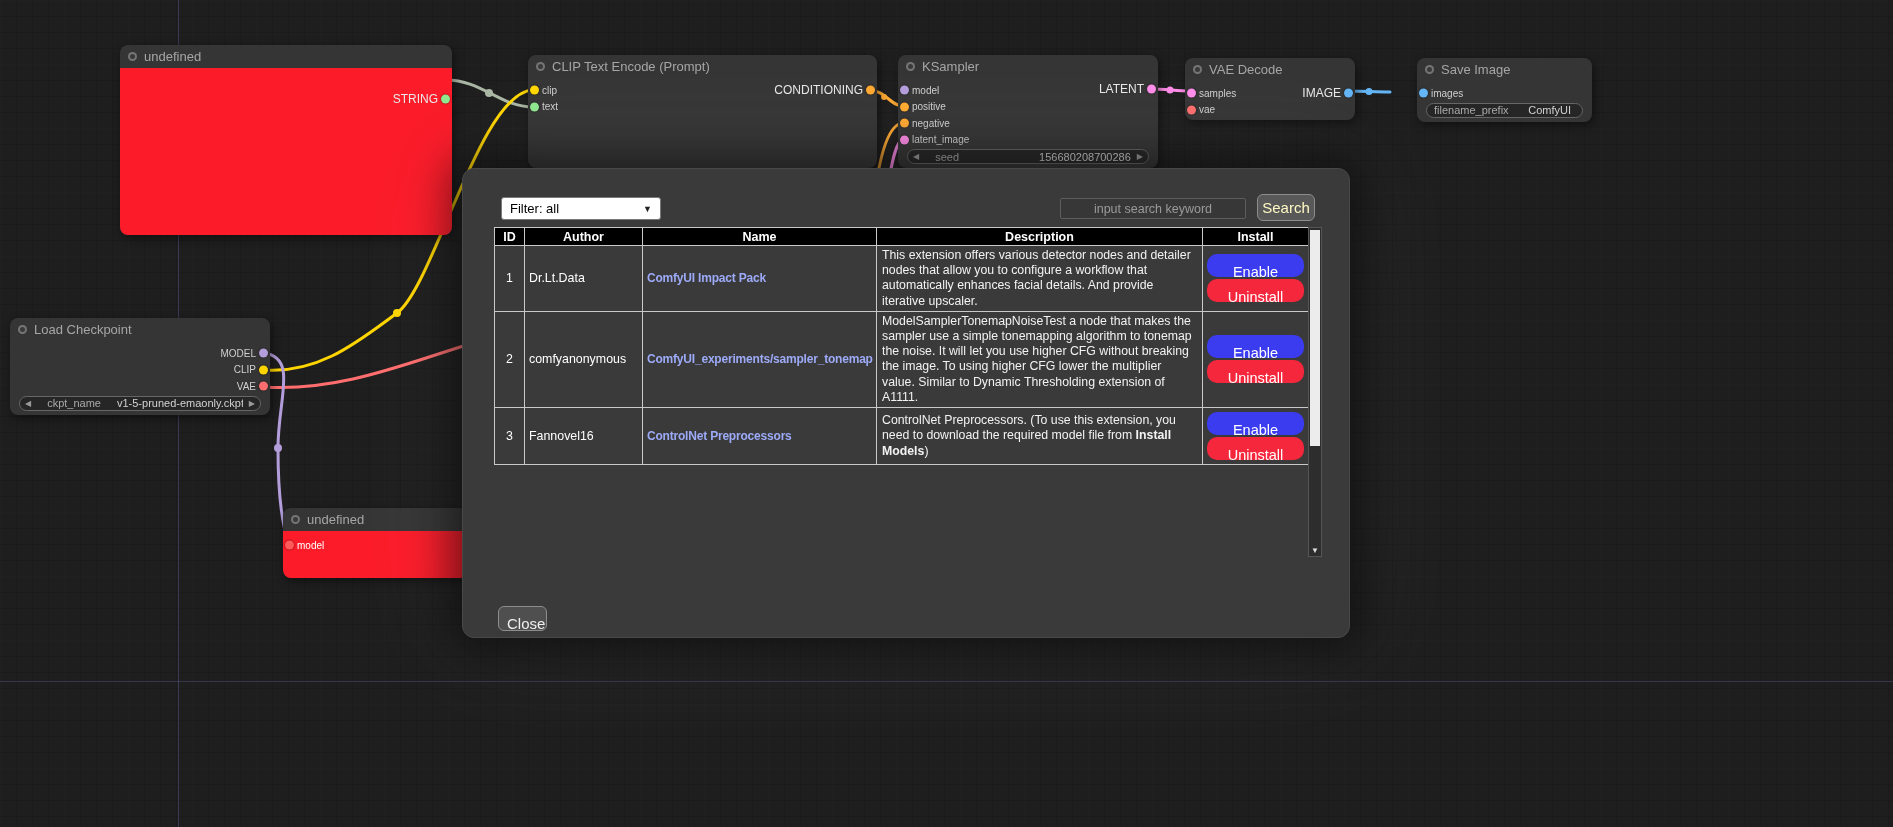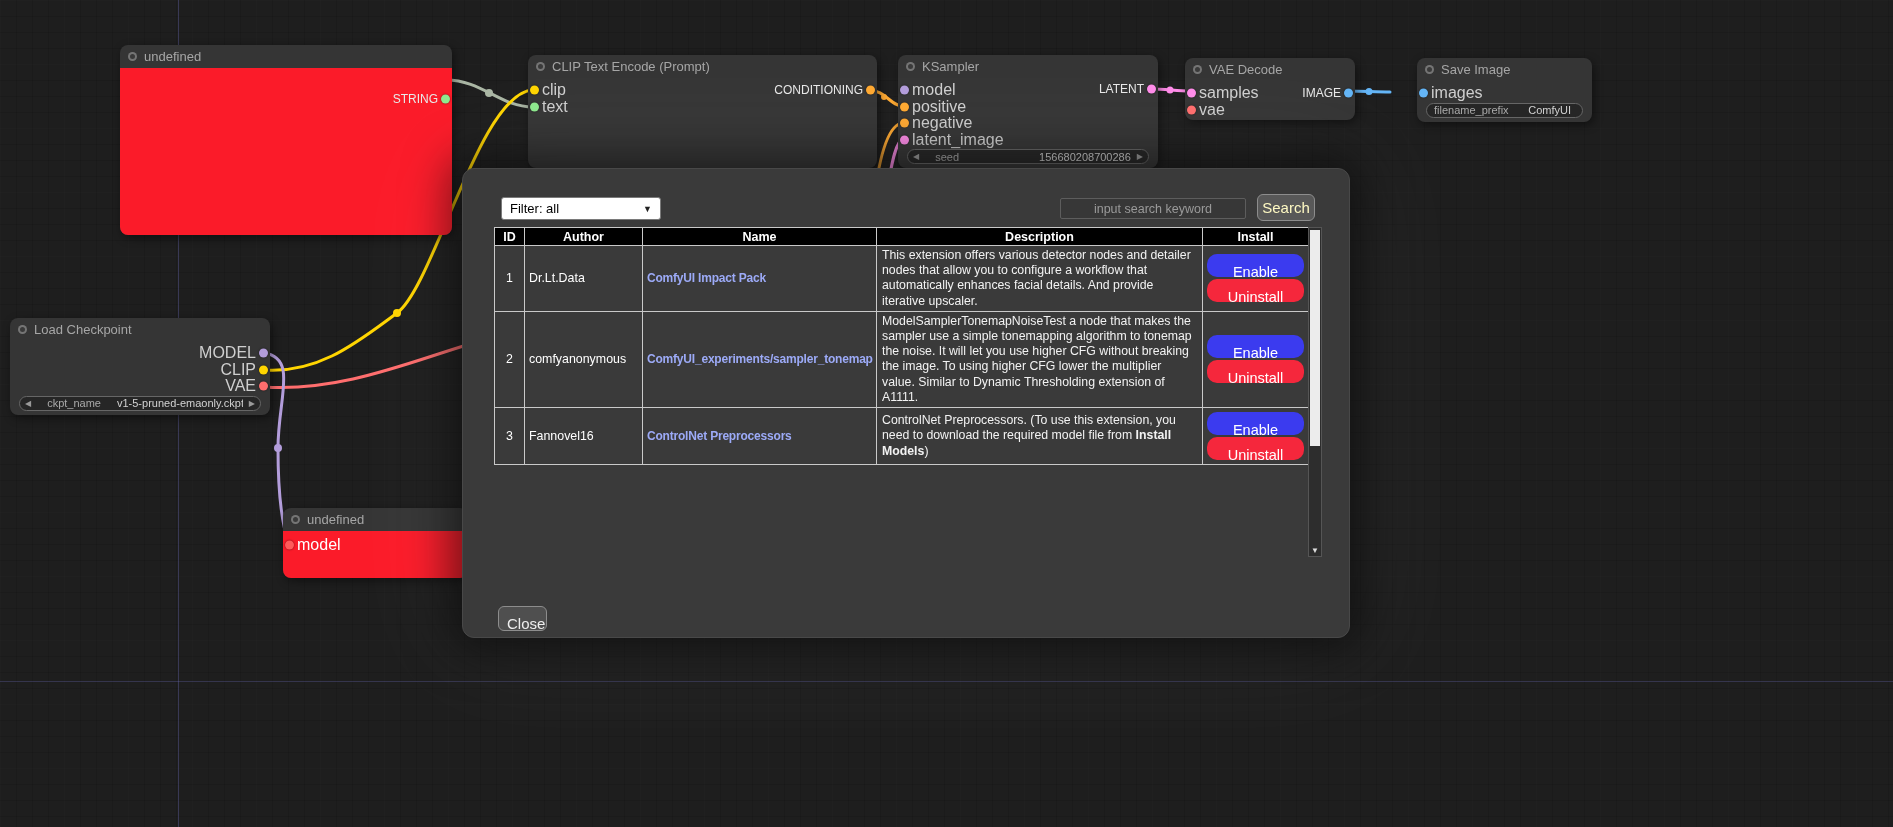--- a/index.html
+++ b/index.html
@@ -23,21 +23,21 @@
   
   .node{position:absolute;z-index:2;background:#353535;border-radius:8px;
         box-shadow:2px 3px 10px rgba(0,0,0,0.45);color:#ccc;font-size:12px;}
   .node-header{height:23px;display:flex;align-items:center;padding:0 8px;border-radius:8px 8px 0 0;}
   .collapse-dot{width:9px;height:9px;border-radius:50%;background:#3a3a3a;
                 box-shadow:inset 0 0 0 2px #757575;margin-right:7px;flex:none;}
   .node-title{color:#a6a6a6;font-size:13px;white-space:nowrap;overflow:hidden;}
   .node-body{position:relative;padding-top:4px;box-sizing:border-box;border-radius:0 0 8px 8px;}
   .node.error .node-body{background:var(--c-error_node);}
   .slot-row{position:relative;height:16.5px;display:flex;align-items:center;}
-  .slot-row .slot-label{margin-left:14px;color:#cfcfcf;font-size:16px;white-space:nowrap;}
+  .slot-row .slot-label{margin-left:14px;color:#cfcfcf;font-size:10px;white-space:nowrap;}
   .slot-row.out{justify-content:flex-end;}
   .slot-row.out .slot-label{margin-left:0;margin-right:14px;}
   .dot{position:absolute;top:50%;transform:translateY(-50%);width:9px;height:9px;border-radius:50%;
        box-shadow:0 0 2px rgba(0,0,0,0.6);}
   .in-dot{left:2px;}
   .out-dot{right:2px;}
   .out-abs{position:absolute;right:0;height:16.5px;display:flex;align-items:center;justify-content:flex-end;
            left:0;}
   .out-abs .slot-label{margin-right:14px;color:#e8e8e8;font-size:12px;}
   .widget{height:15px;margin:1px 9px 0 9px;background:#262626;border:1px solid #666;border-radius:8px;

